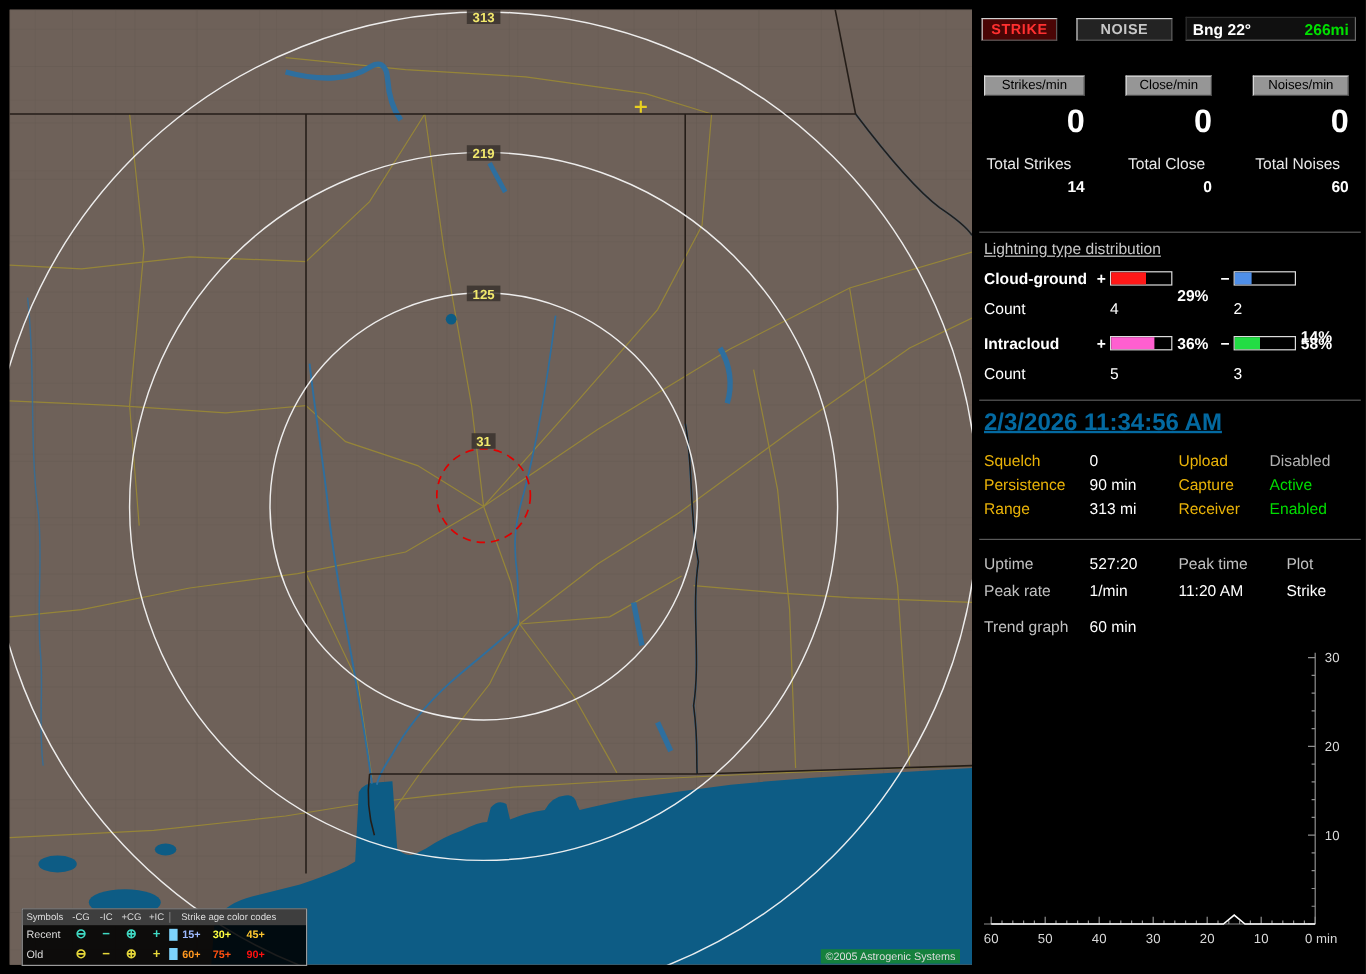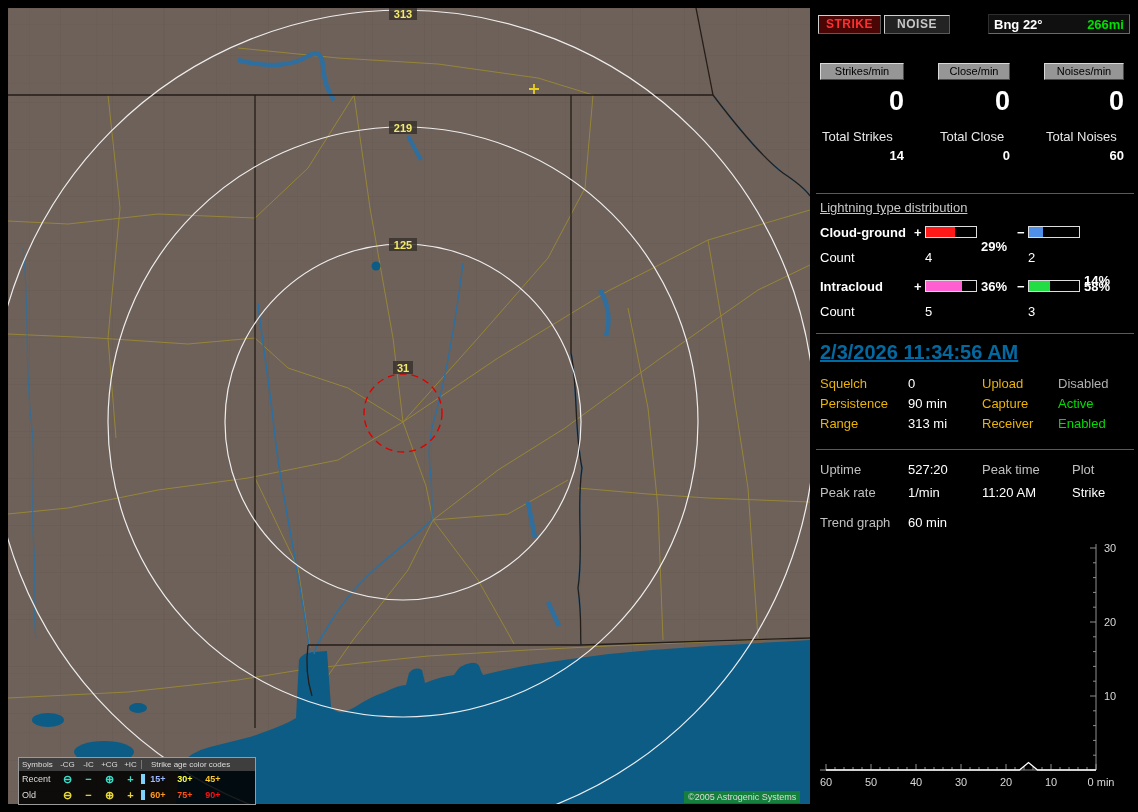--- a/index.html
+++ b/index.html
@@ -11,21 +11,21 @@
   
   .legend{position:absolute;left:10px;top:749px;width:238px;height:48px;
     background:rgba(0,0,0,.88);border:1px solid #9a9a9a;font-size:9px;color:#ddd;}
   .lg-head{display:flex;align-items:center;height:13px;background:#3e3e3e;font-size:8px;}
   .lg-row{display:flex;align-items:center;height:16px;}
   .lg-c0{width:38px;padding-left:3px;}
   .lg-cs{width:21px;text-align:center;}
   .sym{font-size:11px;line-height:1;font-weight:bold;}
   .lg-age-head{flex:1;border-left:1px solid #777;padding-left:9px;font-size:8px;}
   .lg-age{width:28px;text-align:center;font-weight:bold;}
-  .lg-age.first{border-left:4px solid #7dd3fc;width:30px;}
+  .lg-age.first{border-left:7px solid #7dd3fc;width:30px;}
   
   .panel{position:absolute;left:814px;top:8px;width:324px;height:796px;color:#fff;font-size:13px;}
   .btn{position:absolute;text-align:center;font-size:12px;font-weight:bold;line-height:17px;
     border:1px solid;border-color:#cfcfcf #5a5a5a #5a5a5a #cfcfcf;cursor:pointer;letter-spacing:.5px;}
   .btn.strike{background:#4a0505;color:#ff3030;}
   .btn.noise{background:#232323;color:#c8c8c8;}
   .bngbox{position:absolute;background:#101010;border:1px solid;border-color:#2e2e2e #6a6a6a #6a6a6a #2e2e2e;
     display:flex;align-items:center;justify-content:space-between;padding:0 5px;font-weight:bold;}
   .bng{color:#fff;}
   .distgreen{color:#00e000;}
@@ -173,21 +173,21 @@
       <span class="lg-age" style="color: rgb(255, 16, 16);">90+</span>
     </div>
   </div>
 
   <div class="copyright">©2005 Astrogenic Systems</div>
 </div>
 
 <div class="panel">
 
   <div class="btn strike" style="left:4px;top:7px;width:63px;height:19px;">STRIKE</div>
-  <div class="btn noise" style="left:70px;top:7px;width:66px;height:19px;">NOISE</div>
+  <div class="btn noise" style="left:83px;top:7px;width:80px;height:19px;">NOISE</div>
   <div class="bngbox" style="left:174px;top:6px;width:142px;height:20px;">
     <span class="bng">Bng 22°</span>
     <span class="distgreen">266mi</span>
   </div>
 
   <div class="chip" style="left:6px;top:55px;width:84px;">Strikes/min</div>
   <div class="chip" style="left:124px;top:55px;width:72px;">Close/min</div>
   <div class="chip" style="left:230px;top:55px;width:80px;">Noises/min</div>
 
   <div class="bigval" style="left:6px;top:78px;width:84px;">0</div>

